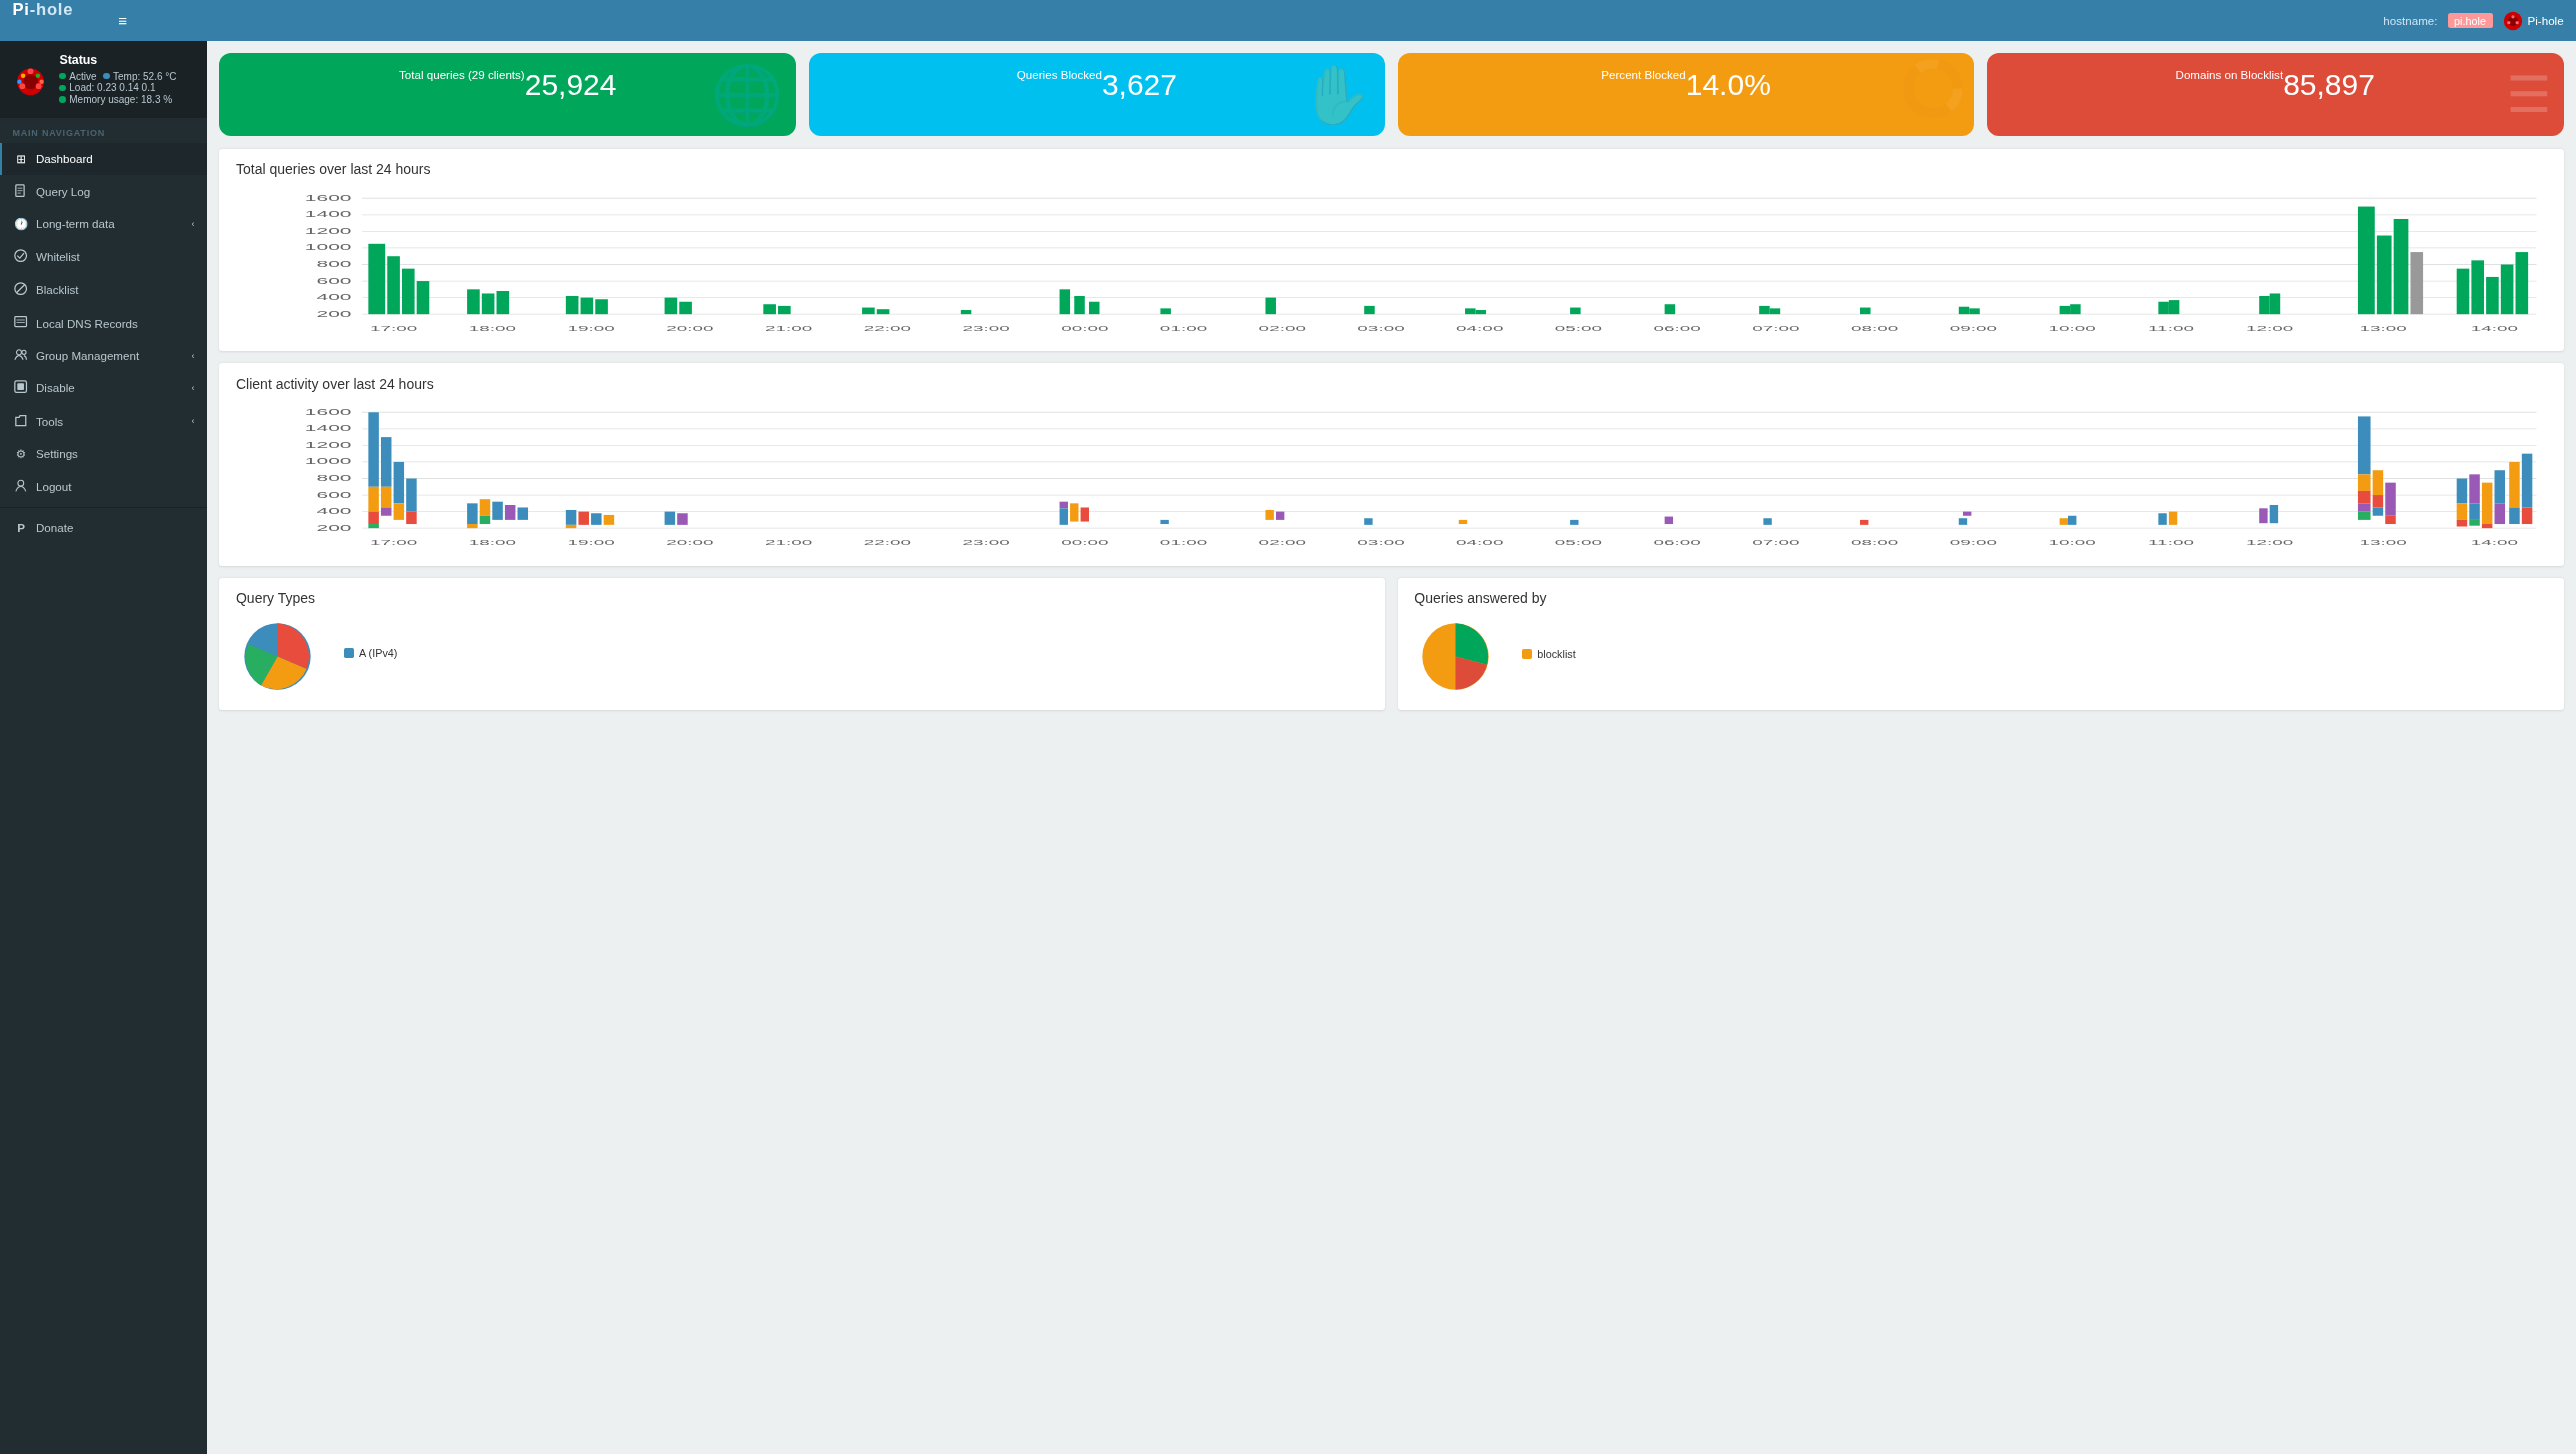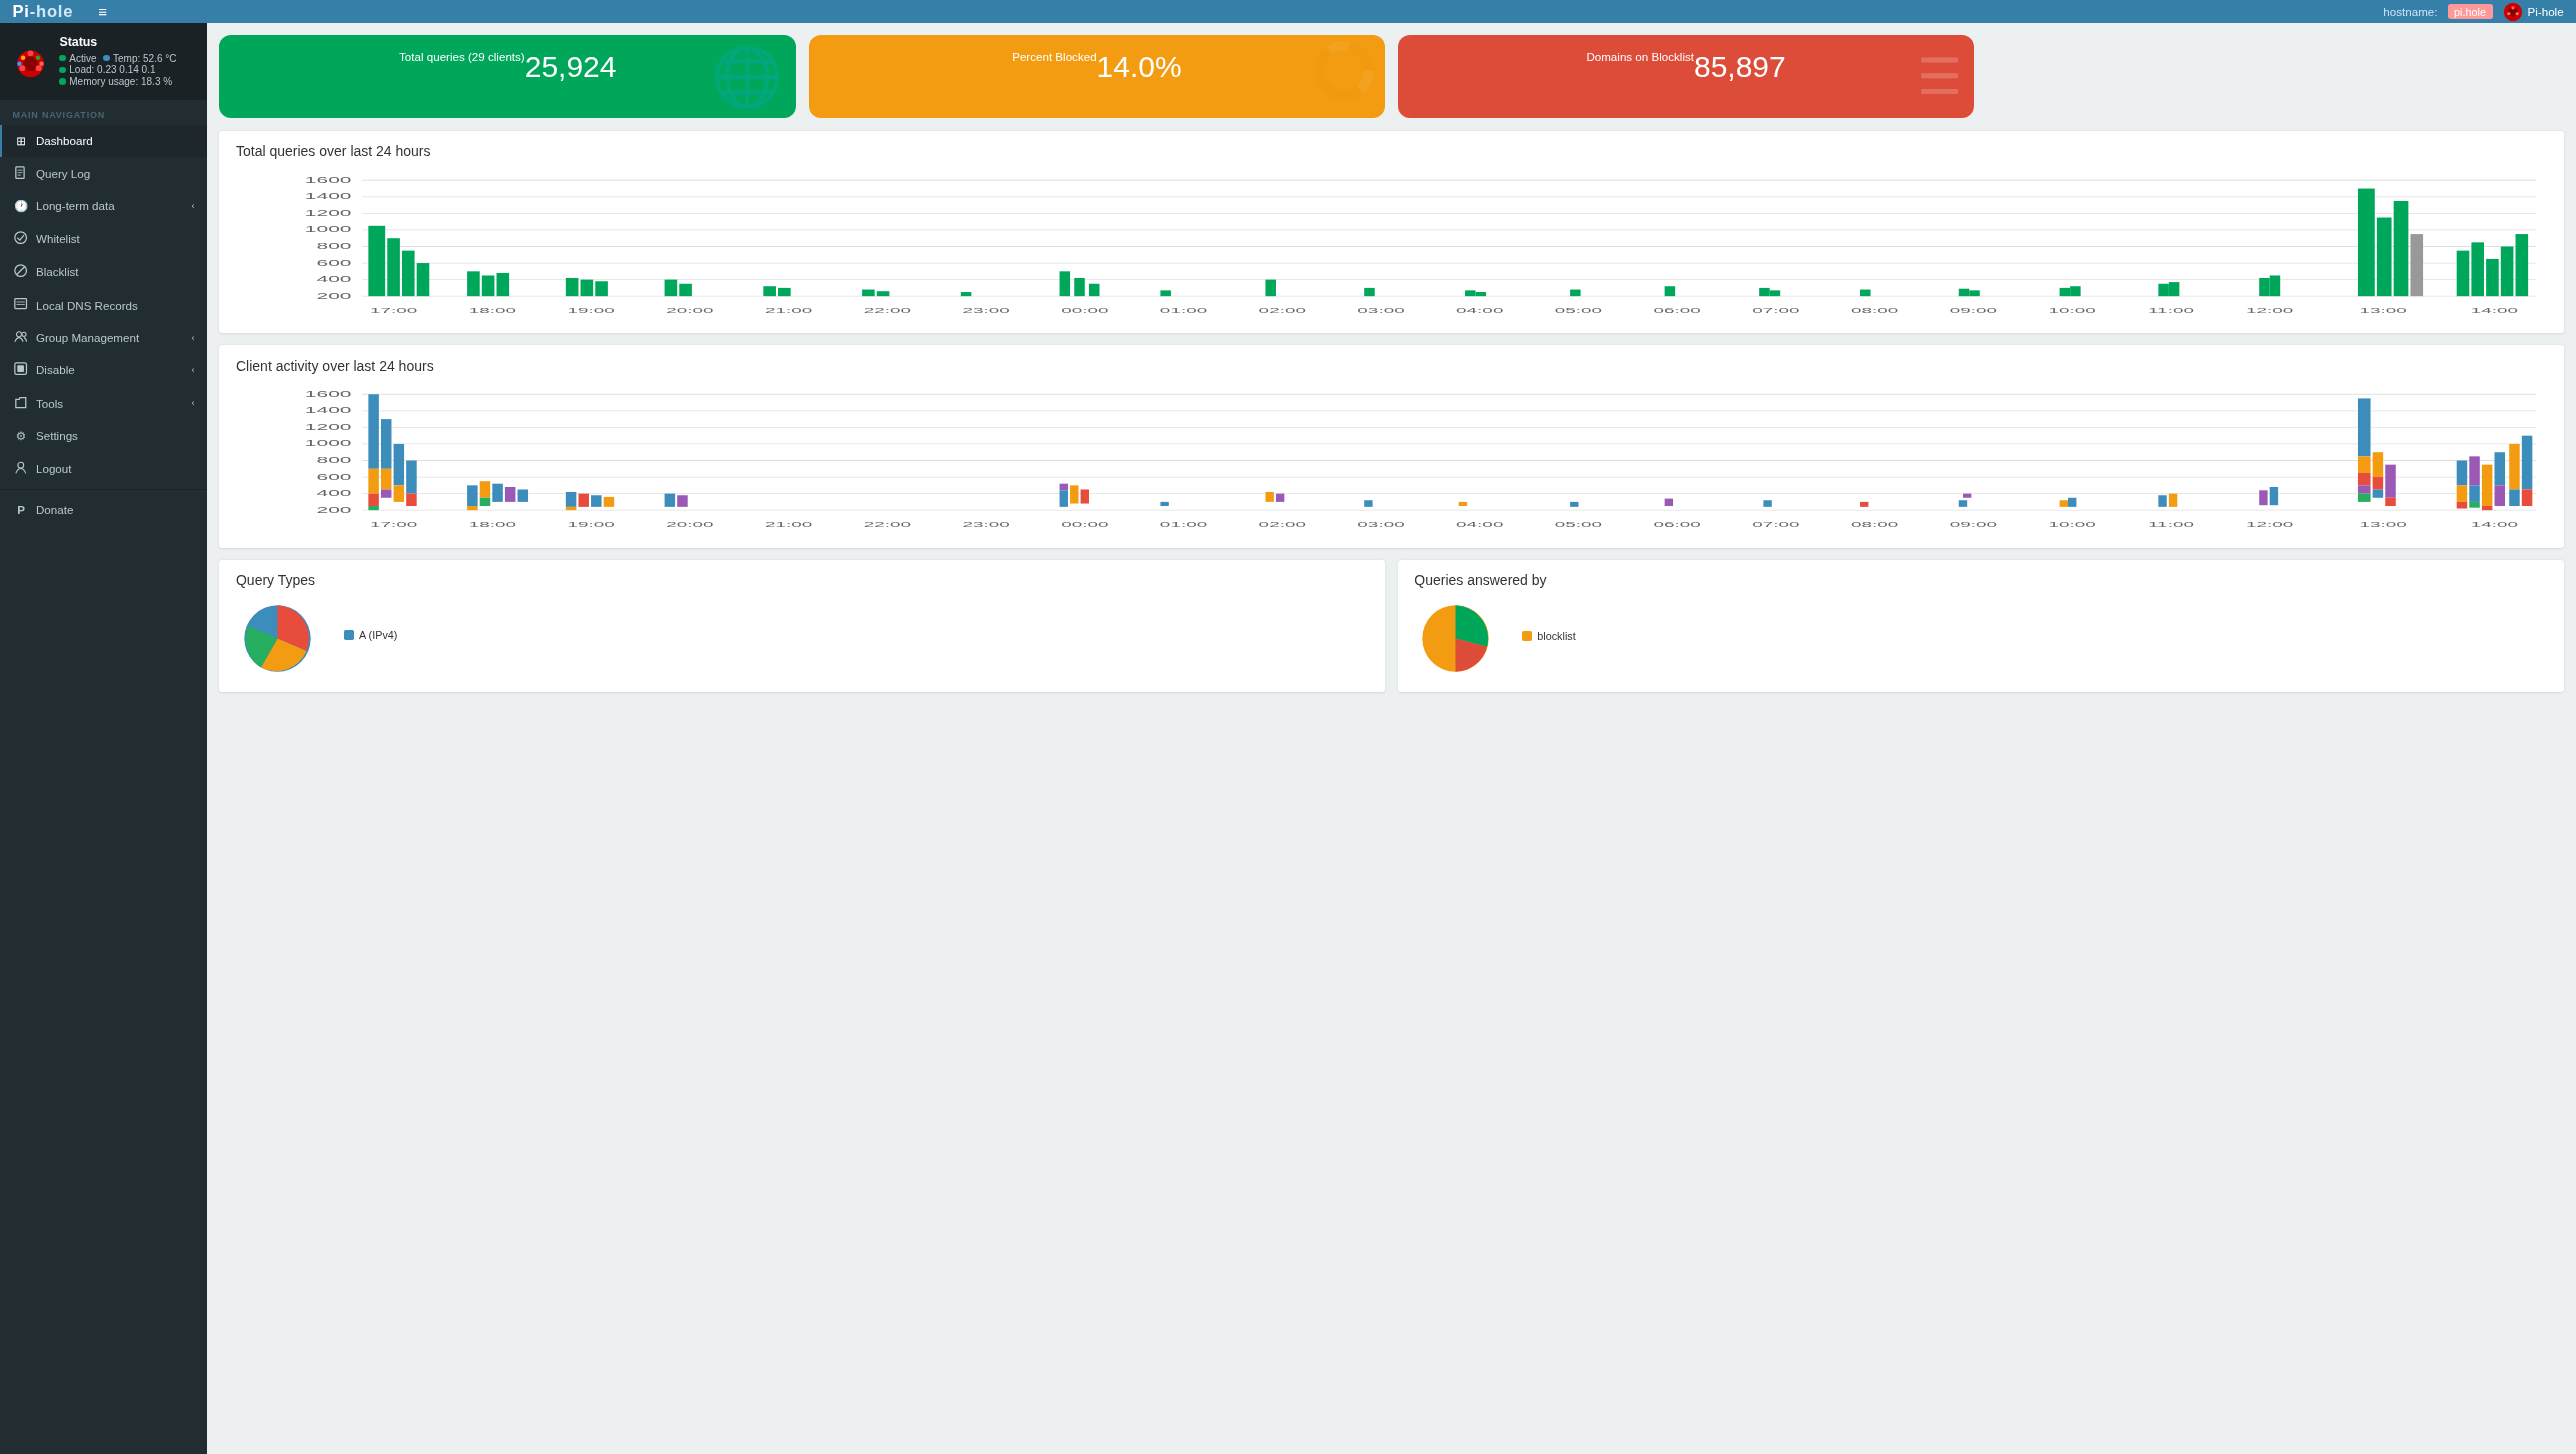--- a/index.html
+++ b/index.html
@@ -3,26 +3,26 @@
   <meta charset="utf-8">
   <style>
     * { box-sizing: border-box; margin: 0; padding: 0; }
     body { font-family: 'Source Sans Pro', 'Helvetica Neue', Arial, sans-serif; background: #ecf0f1; display: flex; flex-direction: column; height: 100vh; overflow: hidden; }
 
     
     .navbar {
       background: #367fa9;
       color: white;
       display: flex;
-      align-items: center;
-      height: 23px;
+      height: 41px;
       padding: 0 12.4px;
       flex-shrink: 0;
       position: relative;
       z-index: 100;
+      gap: 20px;
     }
     .navbar-brand {
       font-size: 16.6px;
       font-weight: bold;
       color: white;
       margin-right: 16.6px;
       letter-spacing: 0.8px;
     }
     .navbar-brand span { color: #d2e9f5; }
     .navbar-toggle-btn {
@@ -366,20 +366,25 @@
   </aside>
 
   <main class="main-content">
 
     <div class="stats-row">
       <div class="stat-card stat-card-green">
         <div class="stat-label">Total queries (29 clients)</div>
         <div class="stat-value">25,924</div>
         <div class="stat-icon">🌐</div>
       </div>
+      <div class="stat-card stat-card-cyan">
+        <div class="stat-label">Queries Blocked</div>
+        <div class="stat-value">3,627</div>
+        <div class="stat-icon">✋</div>
+      </div>
       <div class="stat-card stat-card-yellow">
         <div class="stat-label">Percent Blocked</div>
         <div class="stat-value">14.0%</div>
         <div class="stat-icon">
           <svg width="58" height="58" viewBox="0 0 70 70" style="opacity:0.25;">
             <circle cx="35" cy="35" r="30" fill="none" stroke="white" stroke-width="12" stroke-dasharray="26.4 94.2" stroke-dashoffset="0"></circle>
             <circle cx="35" cy="35" r="30" fill="none" stroke="#c87000" stroke-width="12" stroke-dasharray="94.2 26.4" stroke-dashoffset="-26.4"></circle>
           </svg>
         </div>
       </div>

